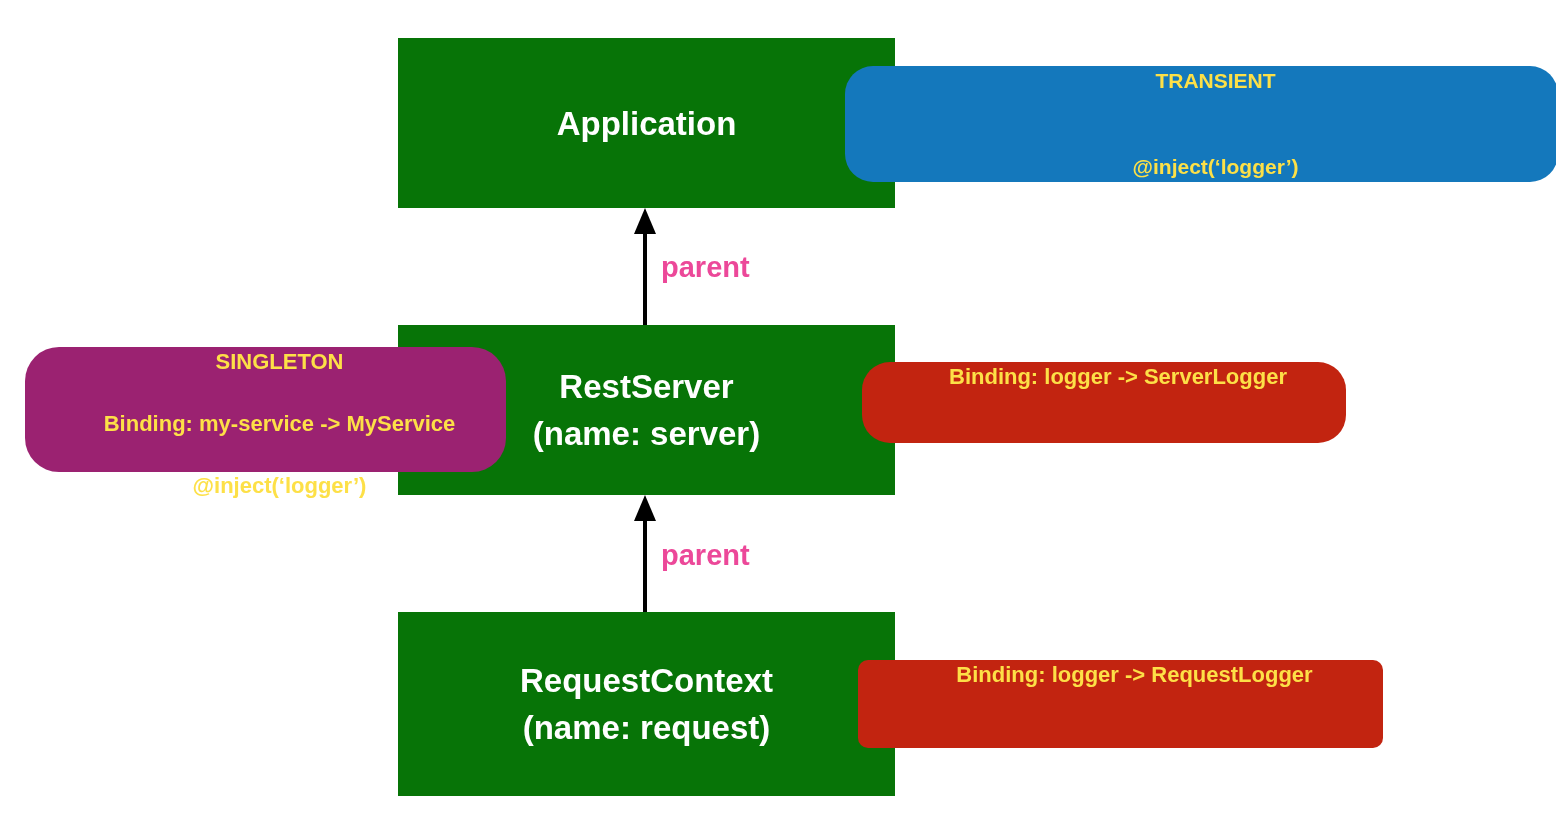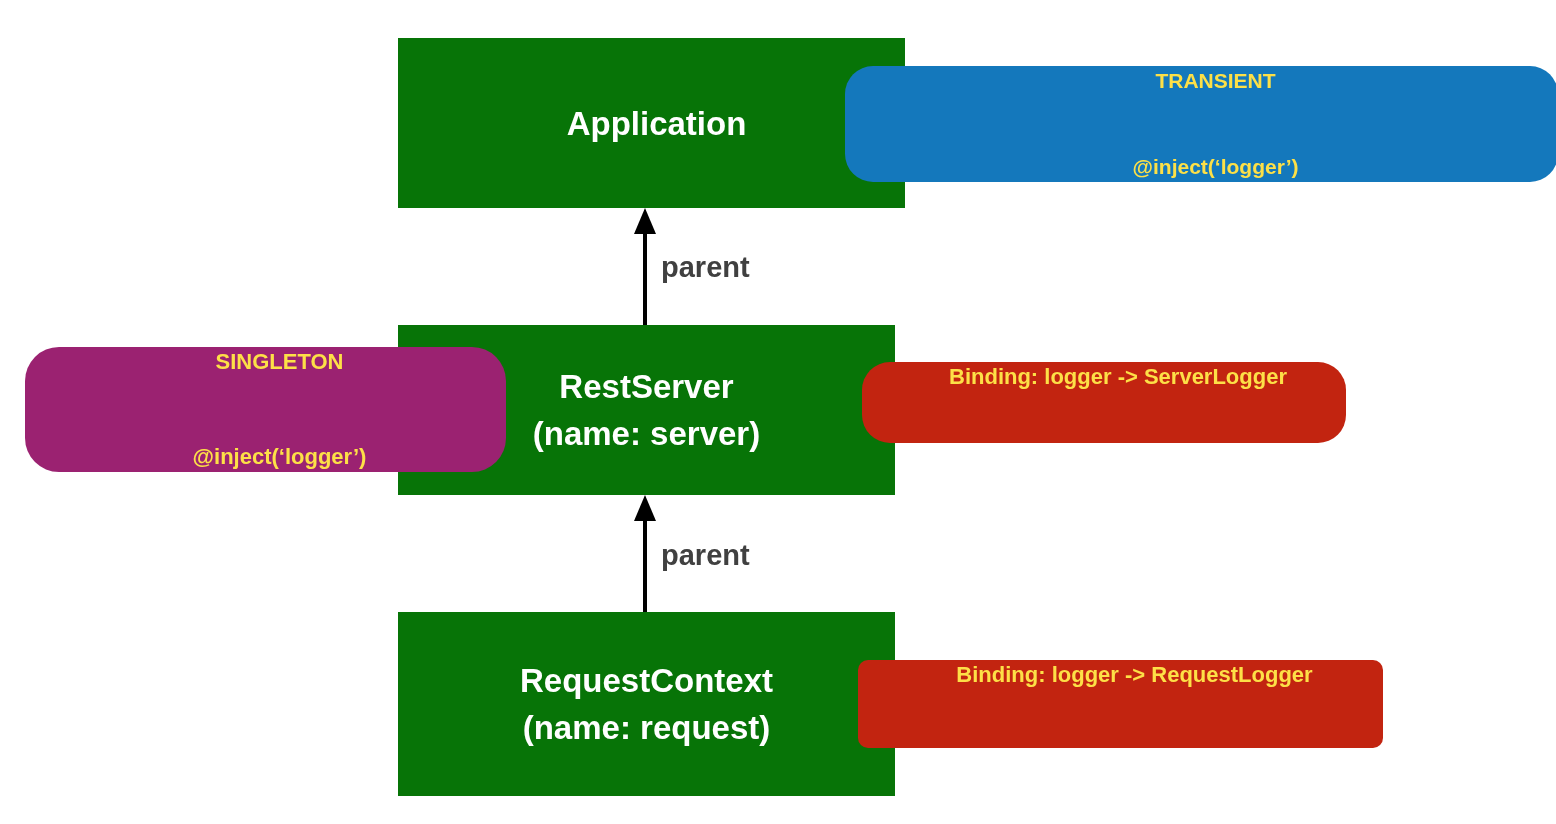--- a/index.html
+++ b/index.html
@@ -23,21 +23,21 @@
     color: #ffffff;
     display: flex;
     flex-direction: column;
     align-items: center;
     justify-content: center;
     text-align: center;
     font-weight: bold;
     font-size: 33px;
     line-height: 47px;
   }
-  .ctx-application { top: 38px;  height: 170px; padding-left: 10px; }
+  .ctx-application { top: 38px;  height: 170px; }
   .ctx-server      { top: 325px; height: 170px; }
   .ctx-request     { top: 612px; height: 184px; }
 
   .badge {
     position: absolute;
     color: #fde047;
     display: flex;
     flex-direction: column;
     align-items: center;
     justify-content: space-between;
@@ -86,21 +86,21 @@
     border-right: 11px solid transparent;
     border-bottom: 26px solid #000000;
     z-index: 2;
   }
   .arrow-head-1 { top: 208px; }
   .arrow-head-2 { top: 495px; }
 
   .arrow-label {
     position: absolute;
     left: 661px;
-    color: #404040;
+    color: #ec4899;
     font-weight: bold;
     font-size: 29px;
     z-index: 2;
   }
   .arrow-label-1 { top: 251px; }
   .arrow-label-2 { top: 539px; }
 </style>
 </head>
 <body>
 
@@ -128,20 +128,21 @@
   <div class="arrow-line arrow-line-2"></div>
   <div class="arrow-label arrow-label-2">parent</div>
 
   <div class="badge badge-transient" style="background: rgb(20, 120, 188);">
     <span>TRANSIENT</span>
     <span>@inject(‘logger’)</span>
   </div>
 
   <div class="badge badge-singleton" style="background: rgb(155, 34, 113);">
     <span>SINGLETON</span>
+    <span>Binding: my-service -&gt; MyService</span>
     <span>@inject(‘logger’)</span>
   </div>
 
   <div class="badge badge-server-binding" style="background: rgb(194, 36, 16);">
     <span>Binding: logger -&gt; ServerLogger</span>
   </div>
 
   <div class="badge badge-request-binding" style="background: rgb(194, 36, 16);">
     <span>Binding: logger -&gt; RequestLogger</span>
   </div>

